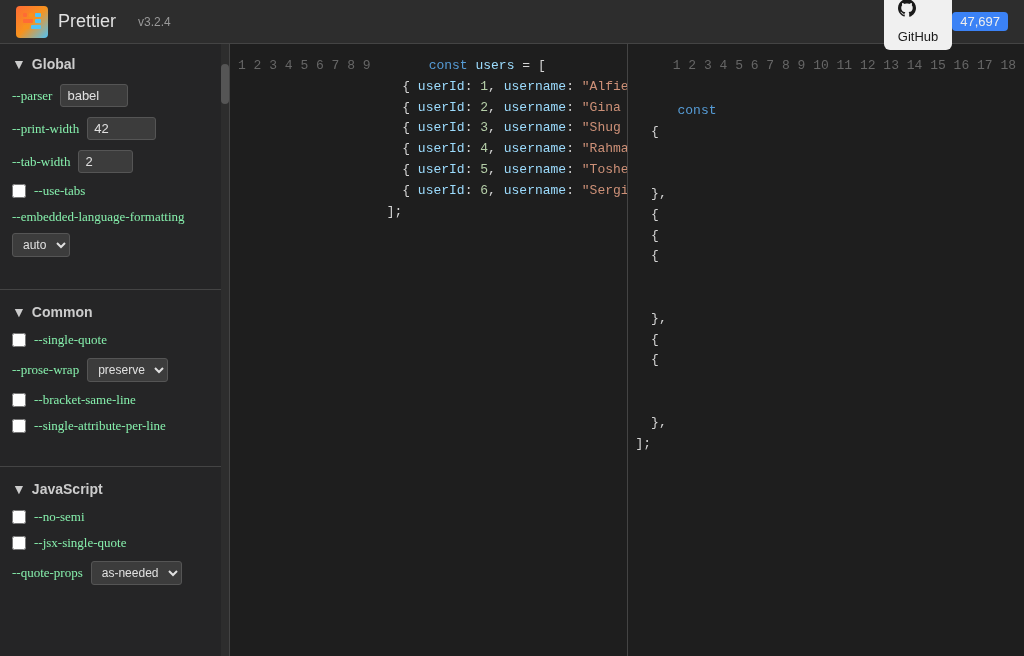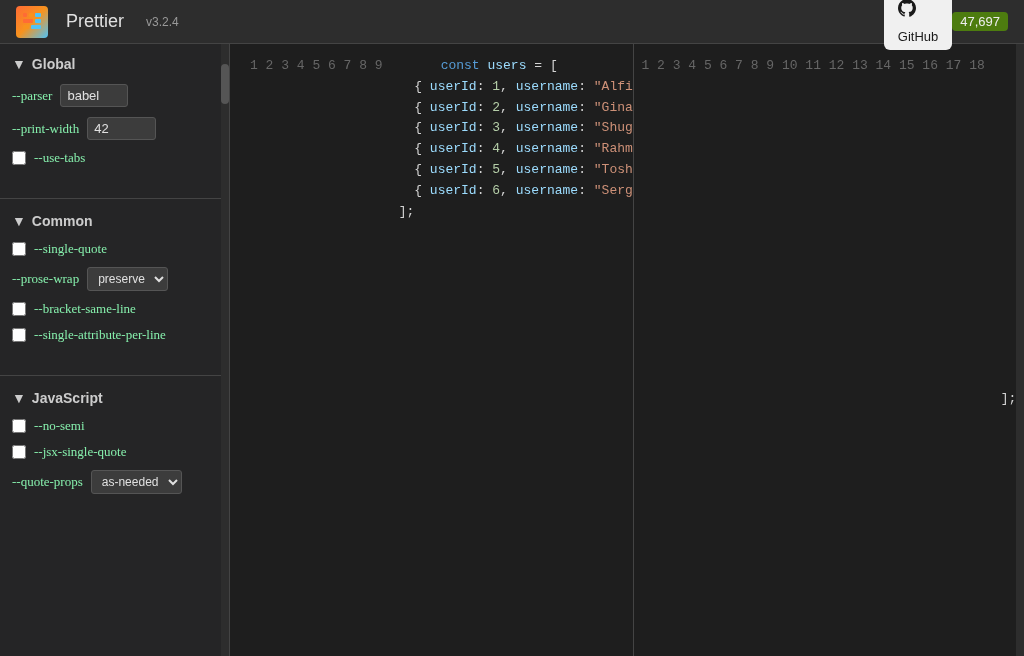--- a/index.html
+++ b/index.html
@@ -19,21 +19,21 @@
       height: 44px;
       display: flex;
       align-items: center;
       padding: 0 16px;
       flex-shrink: 0;
       border-bottom: 1px solid #444;
     }
     #header .logo {
       display: flex;
       align-items: center;
-      gap: 18px;
+      gap: 10px;
     }
     #header .logo-icon {
       width: 32px;
       height: 32px;
       background: linear-gradient(135deg, #ff6b35 0%, #f7931e 50%, #4fc3f7 100%);
       border-radius: 4px;
       display: flex;
       align-items: center;
       justify-content: center;
       font-size: 14px;
@@ -41,42 +41,42 @@
       font-weight: bold;
     }
     #header .app-title {
       color: #e0e0e0;
       font-size: 18px;
       font-weight: 500;
     }
     #header .version {
       color: #999;
       font-size: 12px;
-      margin-left: 4px;
+      margin-left: 12px;
     }
     #header .spacer { flex: 1; }
     #header .github-btn {
       display: flex;
       align-items: flex-start;
       gap: 8px;
       background: #f0f0f0;
       color: #1a1a1a;
       border: none;
       border-radius: 6px;
       padding: 6px 14px;
       font-size: 13px;
       font-weight: 500;
       cursor: pointer;
       flex-direction: column;
     }
     #header .github-btn .gh-icon {
       font-size: 16px;
     }
     #header .github-count {
-      background: #4d7c0f;
+      background: #3b82f6;
       color: #eee;
       padding: 2px 8px;
       border-radius: 4px;
       font-size: 13px;
     }
 
     
     #main {
       display: flex;
       flex: 1;
@@ -156,31 +156,31 @@
       border: none;
       border-top: 1px solid #444;
       margin: 6px 0 14px;
     }
 
     
     #code-area {
       flex: 1;
       display: flex;
       overflow: hidden;
-      padding-left: 12px;
     }
 
     .code-panel {
       flex: 1;
       display: flex;
       overflow: hidden;
       border-right: 1px solid #444;
     }
     .code-panel:last-child {
       border-right: none;
+      flex-direction: column;
     }
 
     .line-numbers {
       padding: 12px 8px;
       text-align: right;
       color: #666;
       font-size: 13px;
       font-family: 'Courier New', Courier, monospace;
       line-height: 1.6;
       min-width: 38px;
@@ -275,26 +275,37 @@
       <div class="option-row">
         <label>--parser</label>
         <input type="text" value="babel" style="width: 68px;">
       </div>
 
       <div class="option-row">
         <label>--print-width</label>
         <input type="number" value="42" style="width: 69px;">
       </div>
 
+      <div class="option-row">
+        <label>--tab-width</label>
+        <input type="number" value="2" style="width: 55px;">
+      </div>
 
       <div class="option-row">
         <input type="checkbox" style="">
         <label>--use-tabs</label>
       </div>
 
+      <div class="option-row wrapped">
+        <label>--embedded-language-formatting</label>
+        <select>
+          <option>auto</option>
+          <option>off</option>
+        </select>
+      </div>
     </div>
 
     <hr class="section-divider">
 
     <div class="sidebar-section">
       <div class="sidebar-section-title">
         <span>▼</span>
         Common
       </div>
 

